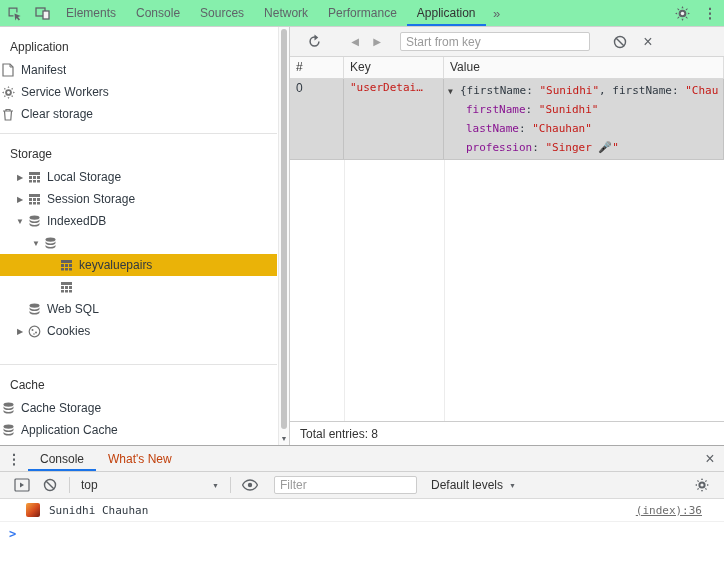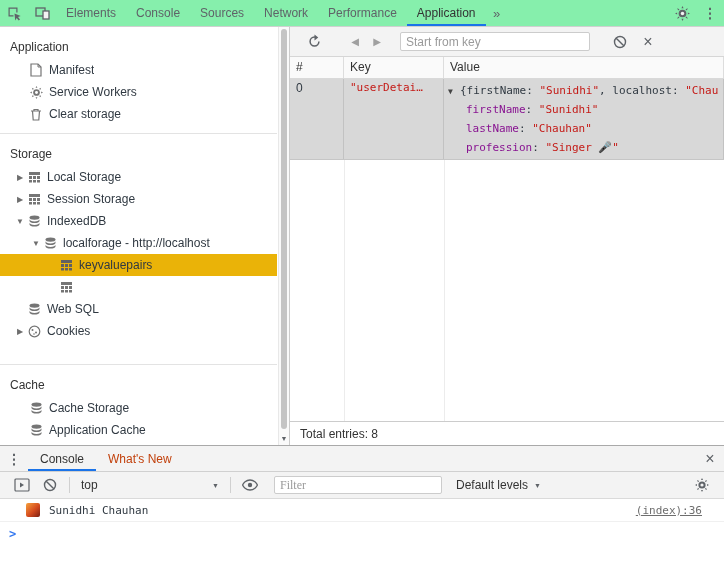--- a/index.html
+++ b/index.html
@@ -27,21 +27,21 @@
 
   
   .sidebar { flex:0 0 290px; width:290px; border-right:1px solid #ccc; position:relative;
              background:#fff; overflow:hidden; }
   .sidebar-inner { padding:8px 12px 0 0; }
   .s-header { height:24px; line-height:24px; padding-left:10px; color:#333; }
   .s-row { height:22px; display:flex; align-items:center; cursor:pointer; white-space:nowrap; }
   .s-row .lbl { overflow:hidden; text-overflow:ellipsis; }
   .arrow { flex:0 0 12px; width:12px; text-align:center; font-size:8px; color:#6e6e6e; }
   .icon16 { flex:0 0 16px; width:16px; display:flex; align-items:center; justify-content:center; margin-right:5px; }
-  .ind0 { padding-left:28px; }
+  .ind0 { }
   .ind1 { padding-left:14px; }
   .ind2 { padding-left:30px; }
   .ind3 { padding-left:46px; }
   .selected-row { background:#eab308; }
   .divider { border-top:1px solid #e3e3e3; margin:8px 0; }
   .divider.big { margin-top:22px; }
 
   .sb-scroll { position:absolute; top:0; right:0; bottom:0; width:11px;
                background:#fafafa; border-left:1px solid #e8e8e8; }
   .sb-thumb { position:absolute; top:2px; bottom:16px; left:2px; width:6px;
@@ -99,22 +99,22 @@
   .d-tab.selected { color:#333; box-shadow: inset 0 -2px 0 #1a73e8; }
   .close-btn { width:28px; display:flex; align-items:center; justify-content:center;
                font-size:16px; color:#5f6368; cursor:pointer; }
 
   .console-toolbar { flex:0 0 27px; background:#f3f3f3; border-bottom:1px solid #dadada;
                      display:flex; align-items:center; padding:0 8px; }
   .ct-sep { width:1px; height:16px; background:#d0d0d0; margin:0 5px; }
   .ctx-select { width:150px; display:flex; align-items:center; justify-content:space-between;
                 padding:0 6px; color:#333; cursor:pointer; }
   .dd-arrow { font-size:7px; color:#5f6368; }
-  .filter-input { width:168px; height:18px; border:1px solid #ccc; border-radius:2px;
-                  font-family:Liberation Serif, serif; font-size:12px; padding:0 5px;
+  .filter-input { width:143px; height:18px; border:1px solid #ccc; border-radius:2px;
+                  font-family:Liberation Sans, sans-serif; font-size:12px; padding:0 5px;
                   margin-left:10px; }
   .filter-input::placeholder { color:#9a9a9a; }
   .levels-select { display:flex; align-items:center; gap:6px; margin-left:14px;
                    color:#333; cursor:pointer; }
 
   .console-msg { flex:0 0 23px; border-bottom:1px solid #f0f0f0; display:flex;
                  align-items:center; padding-left:26px;
                  font-family:"DejaVu Sans Mono",monospace; font-size:11px; }
   .avatar { width:14px; height:14px; border-radius:2px; margin-right:9px;
             background:linear-gradient(135deg,#f6a13c 0%,#d44a1e 55%,#7a1f12 100%); }
@@ -254,21 +254,20 @@
           <span class="arrow">▼</span>
           <span class="icon16">
             <svg width="13" height="13" viewBox="0 0 13 13">
                 <g fill="#757575">
                   <ellipse cx="6.5" cy="2.6" rx="5" ry="2.2"></ellipse>
                   <path d="M1.5 4.3c0 1.2 2.2 2.1 5 2.1s5-.9 5-2.1V6c0 1.2-2.2 2.1-5 2.1S1.5 7.2 1.5 6z"></path>
                   <path d="M1.5 7.8c0 1.2 2.2 2.1 5 2.1s5-.9 5-2.1v1.7c0 1.2-2.2 2.1-5 2.1s-5-.9-5-2.1z"></path>
                 </g>
               </svg>
           </span>
-          <span class="lbl">localforage - http://localhost</span>
         </div>
         <div class="s-row ind3 selected-row">
           <span class="arrow"></span>
           <span class="icon16">
             <svg width="13" height="12" viewBox="0 0 13 12">
                 <g fill="#616161">
                   <rect x="1" y="1" width="11" height="3"></rect>
                   <rect x="1" y="5" width="3" height="3"></rect>
                   <rect x="5" y="5" width="3" height="3"></rect>
                   <rect x="9" y="5" width="3" height="3"></rect>
@@ -386,21 +385,21 @@
 
       <div class="grid-body">
         <div class="vline vline1"></div>
         <div class="vline vline2"></div>
 
         <div class="data-row">
           <div class="dr-cell dr-idx">0</div>
           <div class="dr-cell dr-key">"userDetai…</div>
           <div class="dr-cell dr-val">
             <div class="v-line">
-              <span class="tri">▼</span><span class="obj">{firstName: </span><span class="str">"Sunidhi"</span><span class="obj">, localhost: </span><span class="str">"Chauhan", profession: "Singer 🎤"}</span>
+              <span class="tri">▼</span><span class="obj">{firstName: </span><span class="str">"Sunidhi"</span><span class="obj">, firstName: </span><span class="str">"Chauhan", profession: "Singer 🎤"}</span>
             </div>
             <div class="v-line prop">
               <span class="pname">firstName</span><span class="obj">: </span><span class="str">"Sunidhi"</span>
             </div>
             <div class="v-line prop">
               <span class="pname">lastName</span><span class="obj">: </span><span class="str">"Chauhan"</span>
             </div>
             <div class="v-line prop">
               <span class="pname">profession</span><span class="obj">: </span><span class="str">"Singer 🎤"</span>
             </div>

